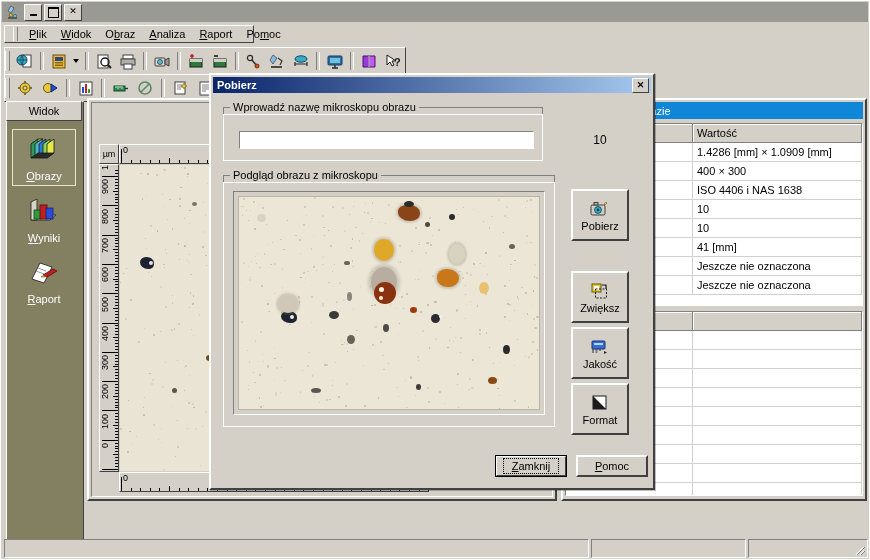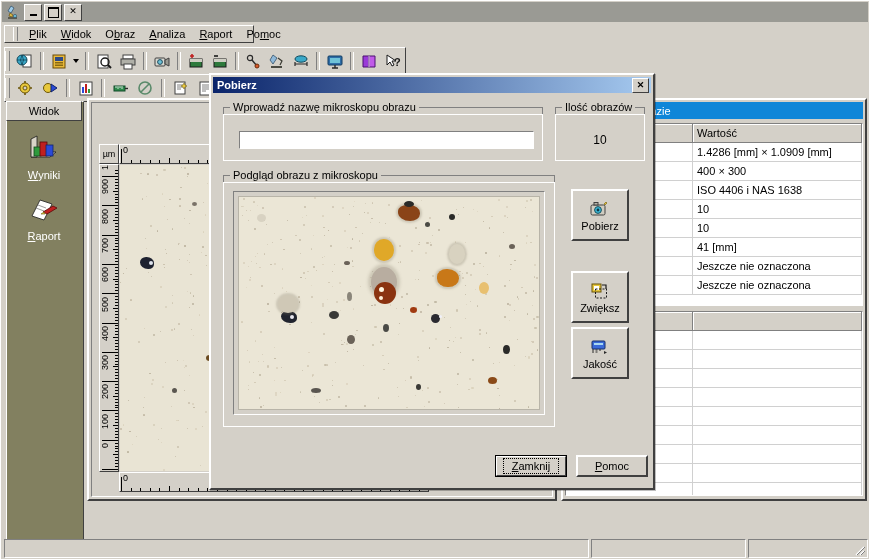--- a/index.html
+++ b/index.html
@@ -361,20 +361,36 @@
       </svg>
     </div>
   </div>
 
   <div id="sidebar"></div>
   <div id="sbhdr">
     <span>Widok</span>
   </div>
   <div id="sbbody">
 
+    <div class="sbitem sel">
+      <div class="sbicon">
+        <svg width="38" height="34" viewBox="0 0 38 34">
+          <g stroke="#1a1a1a" stroke-width="0.8">
+            <path d="M6 10 l7 -5 l5 0 l-7 5 z" fill="#e8d84c"></path>
+            <path d="M6 10 l0 14 l7 -5 l0 -14 z" fill="#2e9a5c"></path>
+            <path d="M10 10 l0 14 l7 -5 l0 -14 z" fill="#4ab8c8"></path>
+            <path d="M14 10 l0 14 l7 -5 l0 -14 z" fill="#2e7ad8"></path>
+            <path d="M18 10 l0 14 l7 -5 l0 -14 z" fill="#8ad84c"></path>
+            <path d="M22 10 l0 14 l7 -5 l0 -14 z" fill="#e8e84c"></path>
+            <path d="M6 24 l7 -5 l16 0 l-7 5 z" fill="#2a2a2a"></path>
+          </g>
+        </svg>
+      </div>
+      <div class="sblabel"><u>O</u>brazy</div>
+    </div>
 
     <div class="sbitem">
       <div class="sbicon">
         <svg width="38" height="34" viewBox="0 0 38 34">
           <path d="M6 24 l6 -5 l19 0 l-6 5 z" fill="#e8e4d8" stroke="#1a1a1a" stroke-width="0.8"></path>
           <path d="M6 6 l6 -3 l0 21 l-6 0 z" fill="#d8d4c8" stroke="#1a1a1a" stroke-width="0.8"></path>
           <rect x="9" y="14" width="7" height="9" fill="#2e9a3c" stroke="#114a1c" stroke-width="0.8"></rect>
           <rect x="15" y="9" width="7" height="14" fill="#c02020" stroke="#5a0808" stroke-width="0.8"></rect>
           <rect x="21" y="12" width="7" height="11" fill="#2a4ad8" stroke="#10246b" stroke-width="0.8"></rect>
         </svg>
@@ -1114,23 +1130,20 @@
       <div class="dclose">
         <span>✕</span>
       </div>
     </div>
 
     <fieldset class="gb" id="gbname">
       <legend>Wprowadź nazwę mikroskopu obrazu</legend>
     </fieldset>
     <input id="nameinput" type="text" value="" placeholder="" style="">
 
-    <fieldset class="gb" id="gbcount">
-      <legend>Ilość obrazów</legend>
-    </fieldset>
     <div id="countval">10</div>
 
     <fieldset class="gb" id="gbprev">
       <legend>Podgląd obrazu z mikroskopu</legend>
     </fieldset>
     <div id="prevframe"></div>
     <div id="previmg">
       <div style="position:absolute;inset:0;background:#ebe6d6;"></div>
       <div id="prevparticles">
           <i class="sp" style="width: 0.773741px; height: 0.773741px; left: 17.9479px; top: 8.461px; background: rgba(209, 197, 173, 0.55);"></i>
@@ -1535,20 +1548,29 @@
         <svg width="22" height="20" viewBox="0 0 22 20">
           <rect x="3" y="4" width="13" height="8" rx="1" fill="#3a6ad8" stroke="#16306b"></rect>
           <rect x="5" y="6" width="9" height="2" fill="#a8d8f0"></rect>
           <path d="M3 13 h10 M3 15 h7" stroke="#2a2a2a" stroke-width="1.1" stroke-dasharray="2 1.5"></path>
           <path d="M15 14 l3 1.5 l-3 1.5 z" fill="#2a2a2a"></path>
         </svg>
       </div>
       <span>Jakość</span>
     </div>
 
+    <div class="dbtn" id="b_format">
+      <div class="bi">
+        <svg width="22" height="20" viewBox="0 0 22 20">
+          <rect x="4" y="3" width="13" height="13" fill="#fff" stroke="#1a1a1a"></rect>
+          <path d="M4 16 L4 3 L17 16 Z" fill="#1a1a1a"></path>
+        </svg>
+      </div>
+      <span>Format</span>
+    </div>
 
     <div class="wbtn2" id="b_zamknij">
       <span class="inner"><u class="ak">Z</u>amknij</span>
     </div>
     <div class="wbtn2" id="b_pomoc">
       <span><u class="ak">P</u>omoc</span>
     </div>
 
   </div>
 

